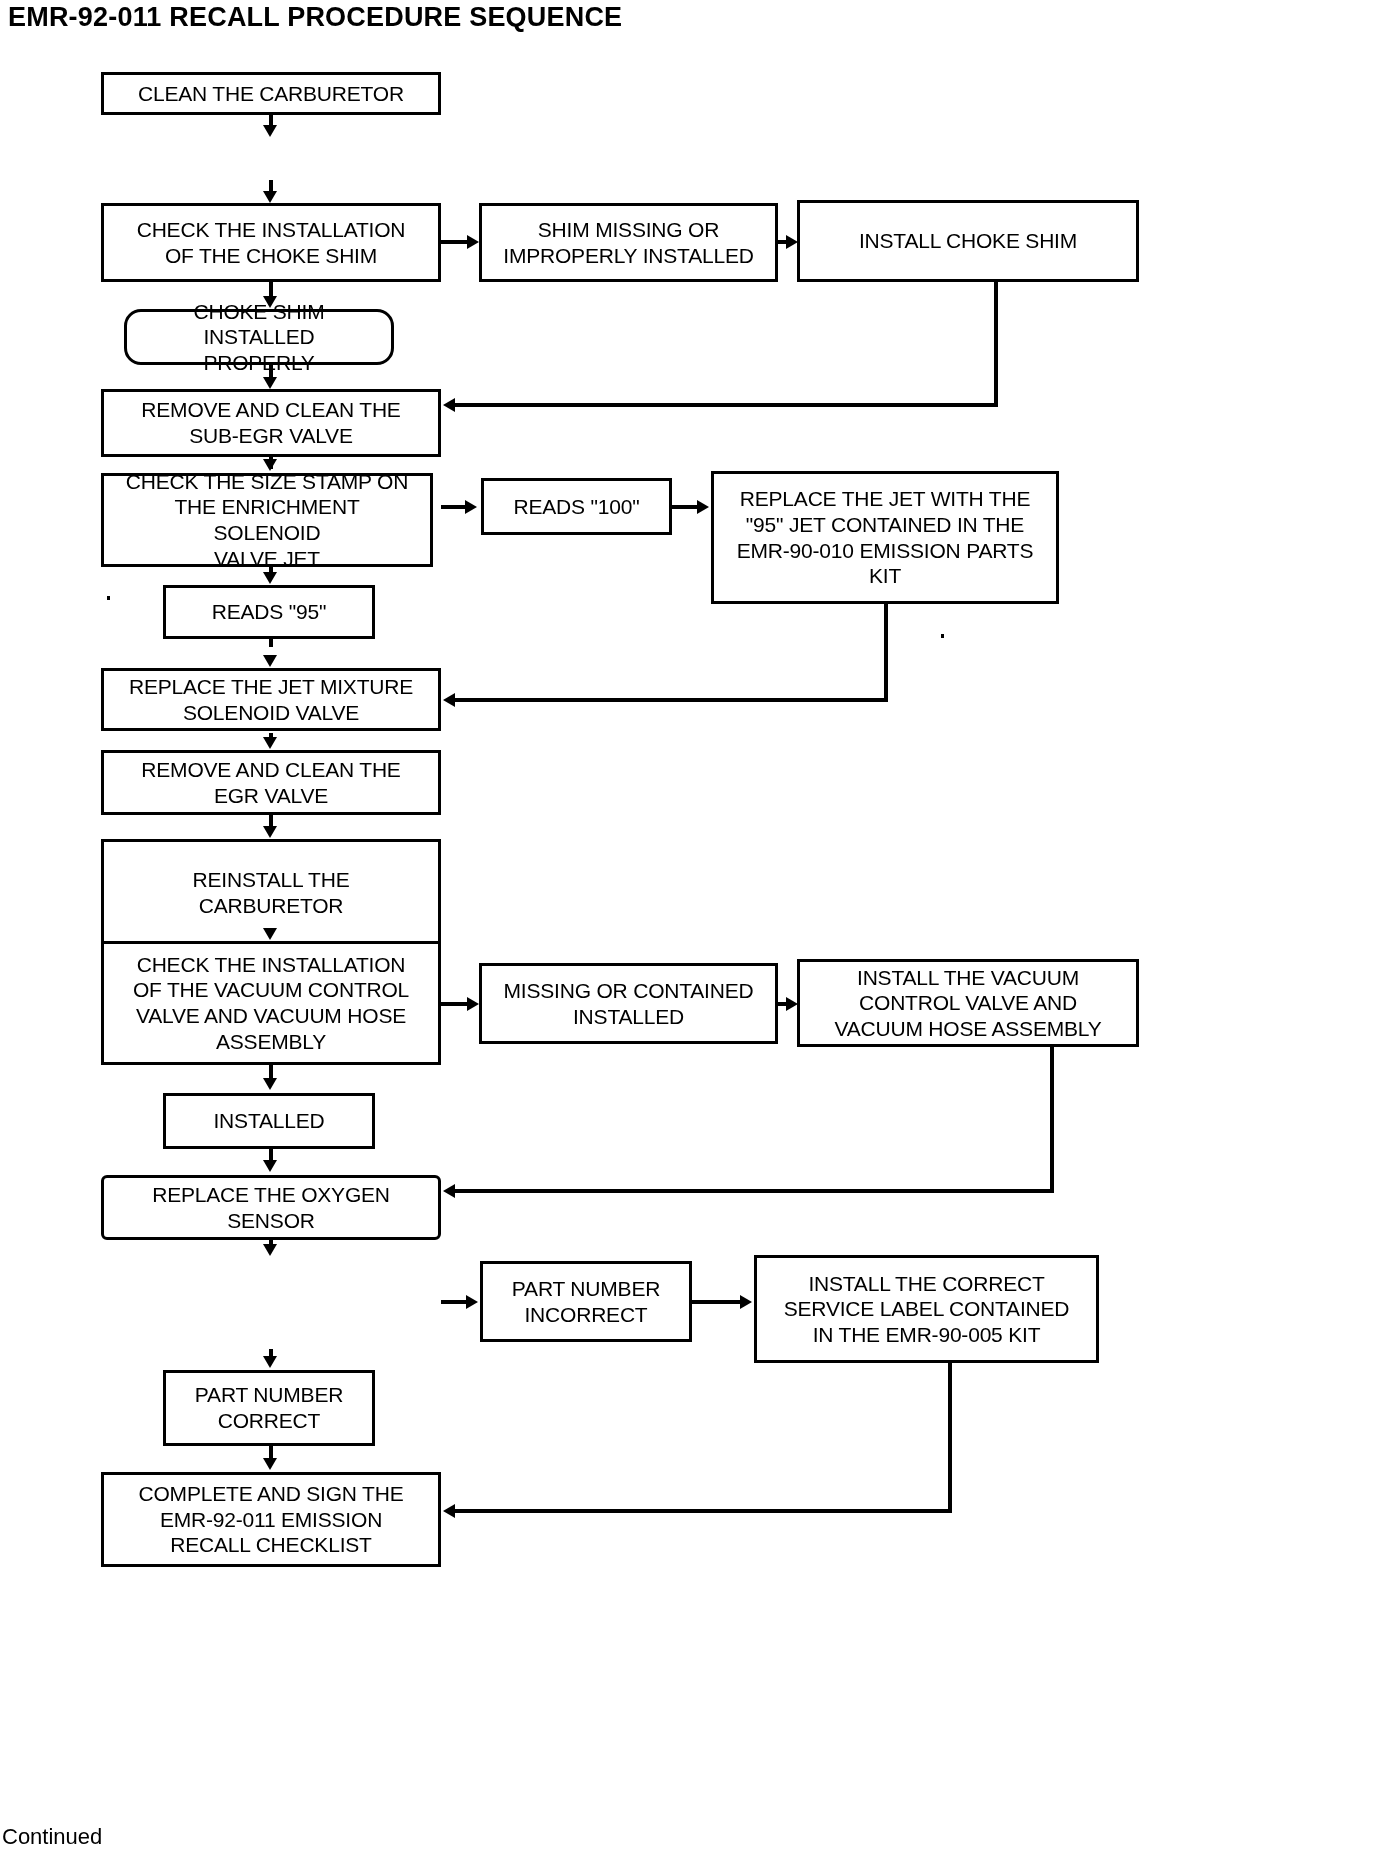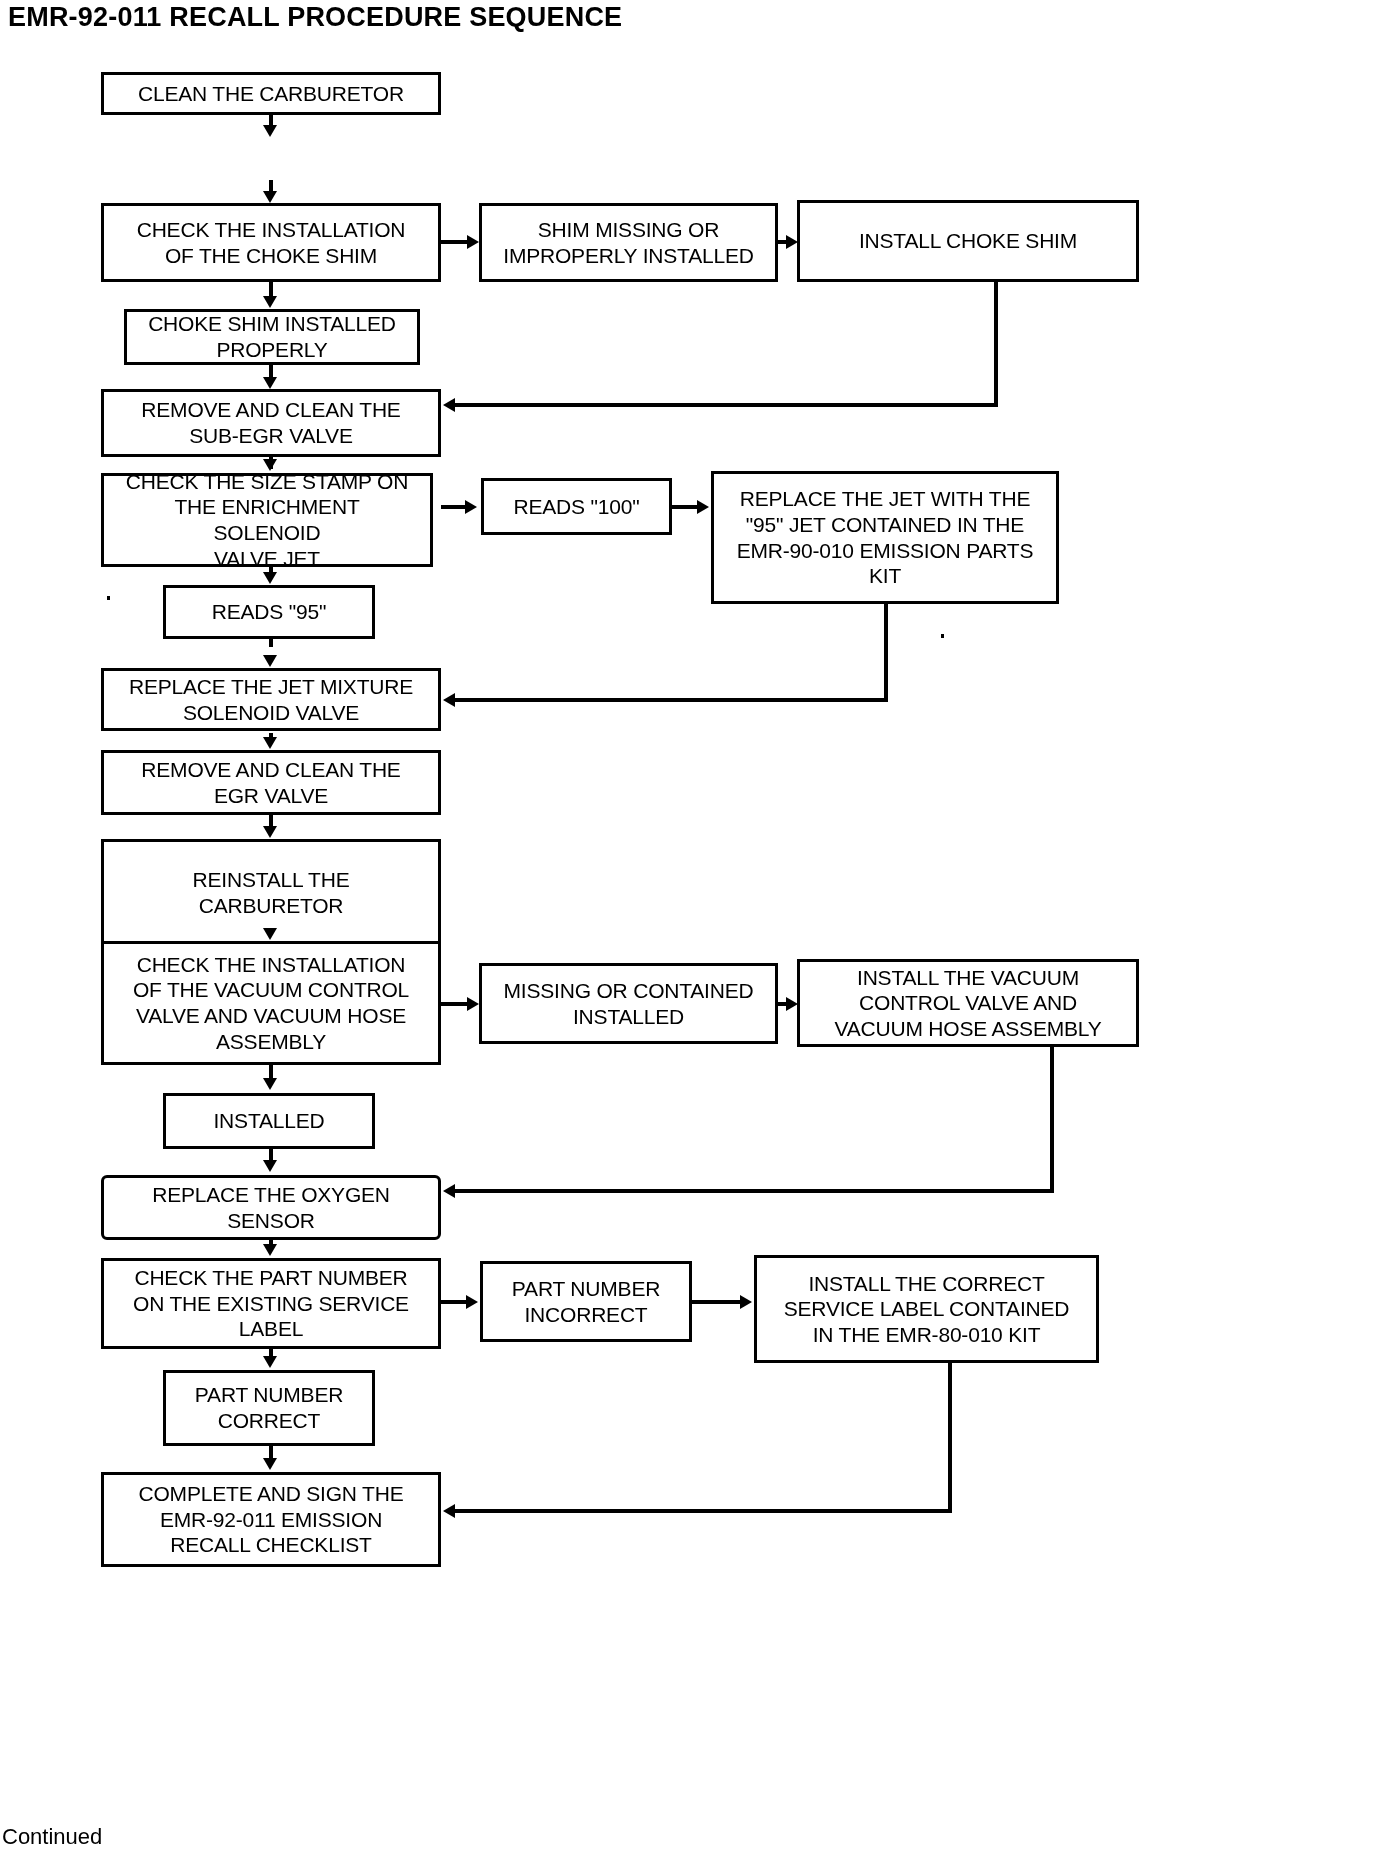--- a/index.html
+++ b/index.html
@@ -115,21 +115,21 @@
 
   <div class="node" style="left:479px; top:203px; width:299px; height:79px;">
     <span class="txt">SHIM MISSING OR
 IMPROPERLY INSTALLED</span>
   </div>
 
   <div class="node" style="left:797px; top:200px; width:342px; height:82px;">
     <span class="txt">INSTALL CHOKE SHIM</span>
   </div>
 
-  <div class="node" style="left:124px; top:309px; width:296px; height:56px;">
+  <div class="node" style="left:124px; top:309px; width:270px; height:56px;border-radius:17px;">
     <span class="txt">CHOKE SHIM INSTALLED
 PROPERLY</span>
   </div>
 
   <div class="node" style="left:101px; top:389px; width:340px; height:68px;">
     <span class="txt">REMOVE AND CLEAN THE
 SUB-EGR VALVE</span>
   </div>
 
   <div class="node" style="left:101px; top:473px; width:332px; height:94px;">
@@ -187,35 +187,30 @@
 
   <div class="node" style="left:163px; top:1093px; width:212px; height:56px;">
     <span class="txt">INSTALLED</span>
   </div>
 
   <div class="node" style="left:101px; top:1175px; width:340px; height:65px;border-radius:6px;">
     <span class="txt">REPLACE THE OXYGEN
 SENSOR</span>
   </div>
 
-  <div class="node" style="left:101px; top:1258px; width:340px; height:91px;">
-    <span class="txt">CHECK THE PART NUMBER
-ON THE EXISTING SERVICE
-LABEL</span>
-  </div>
 
   <div class="node" style="left:480px; top:1261px; width:212px; height:81px;">
     <span class="txt">PART NUMBER
 INCORRECT</span>
   </div>
 
   <div class="node" style="left:754px; top:1255px; width:345px; height:108px;">
     <span class="txt">INSTALL THE CORRECT
 SERVICE LABEL CONTAINED
-IN THE EMR-80-010 KIT</span>
+IN THE EMR-90-005 KIT</span>
   </div>
 
   <div class="node" style="left:163px; top:1370px; width:212px; height:76px;">
     <span class="txt">PART NUMBER
 CORRECT</span>
   </div>
 
   <div class="node" style="left:101px; top:1472px; width:340px; height:95px;">
     <span class="txt">COMPLETE AND SIGN THE
 EMR-92-011 EMISSION

